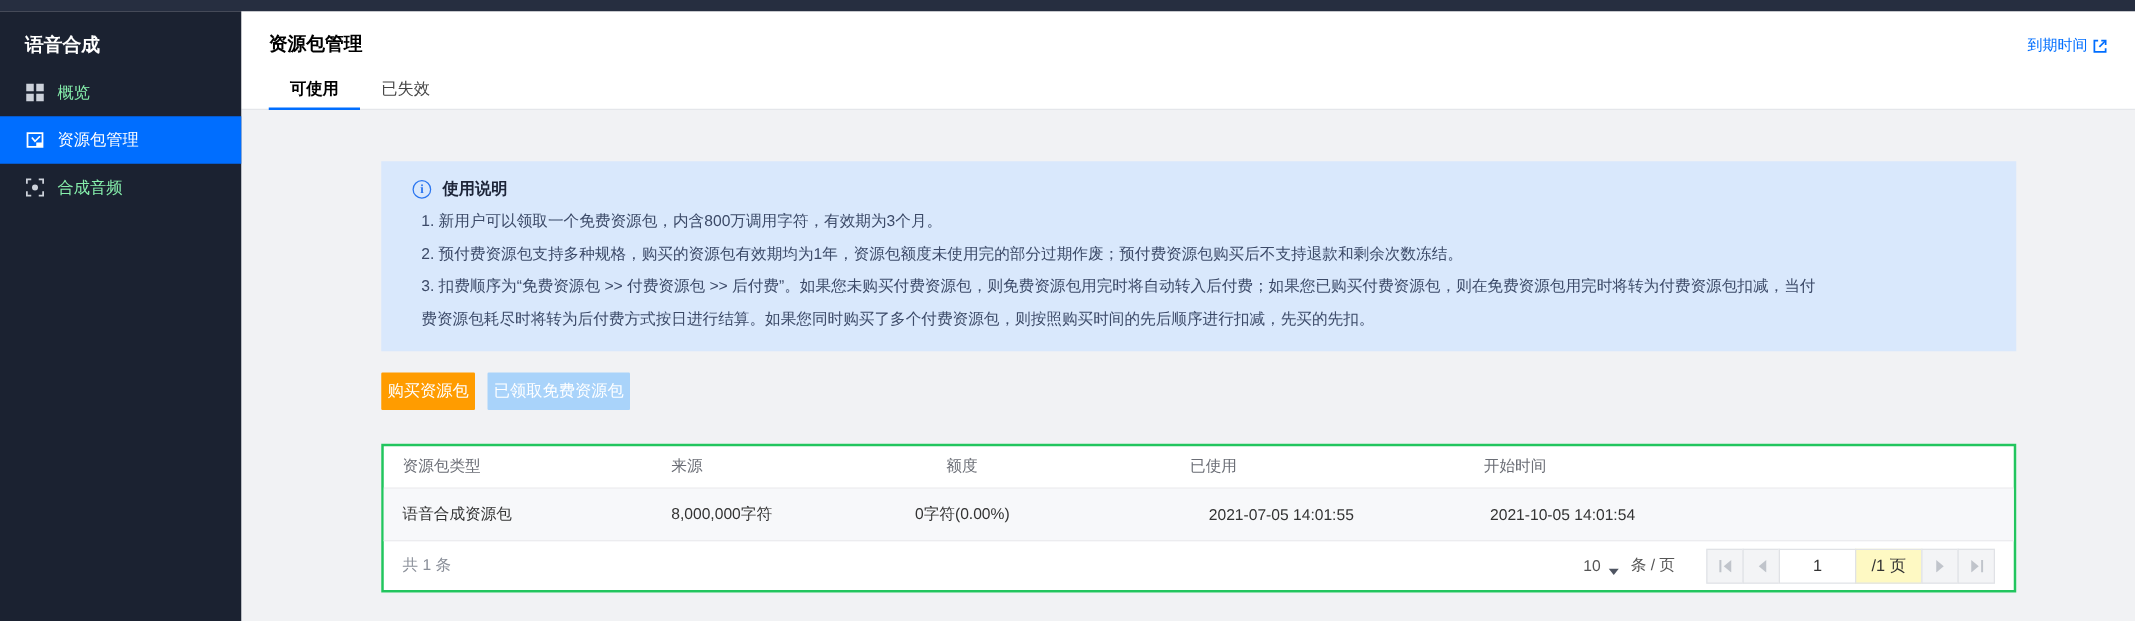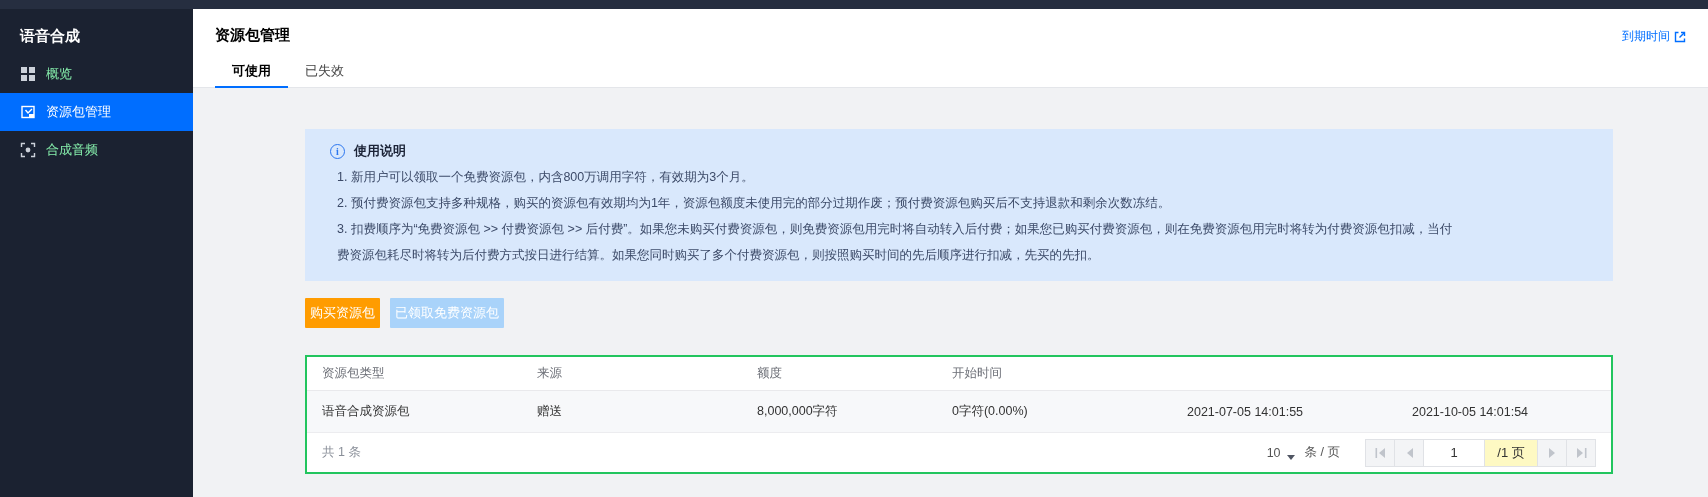--- a/index.html
+++ b/index.html
@@ -158,25 +158,25 @@
     <div class="btn-row">
       <button class="btn btn-buy">购买资源包</button>
       <button class="btn btn-claimed">已领取免费资源包</button>
     </div>
 
     <div class="table-card">
       <div class="t-row t-head">
         <div class="c1">资源包类型</div>
         <div class="c2">来源</div>
         <div class="c3">额度</div>
+        <div class="c4">已使用</div>
         <div class="c5">开始时间</div>
       </div>
       <div class="t-row t-data">
         <div class="c1">语音合成资源包</div>
-        <div class="c2">赠送</div>
         <div class="c3">8,000,000字符</div>
         <div class="c4">0字符(0.00%)</div>
         <div class="c5">2021-07-05 14:01:55</div>
         <div class="c6">2021-10-05 14:01:54</div>
       </div>
       <div class="pager">
         <div class="pager-total">共 1 条</div>
         <div class="pager-right">
           <div class="page-size">
             <span>10</span>

